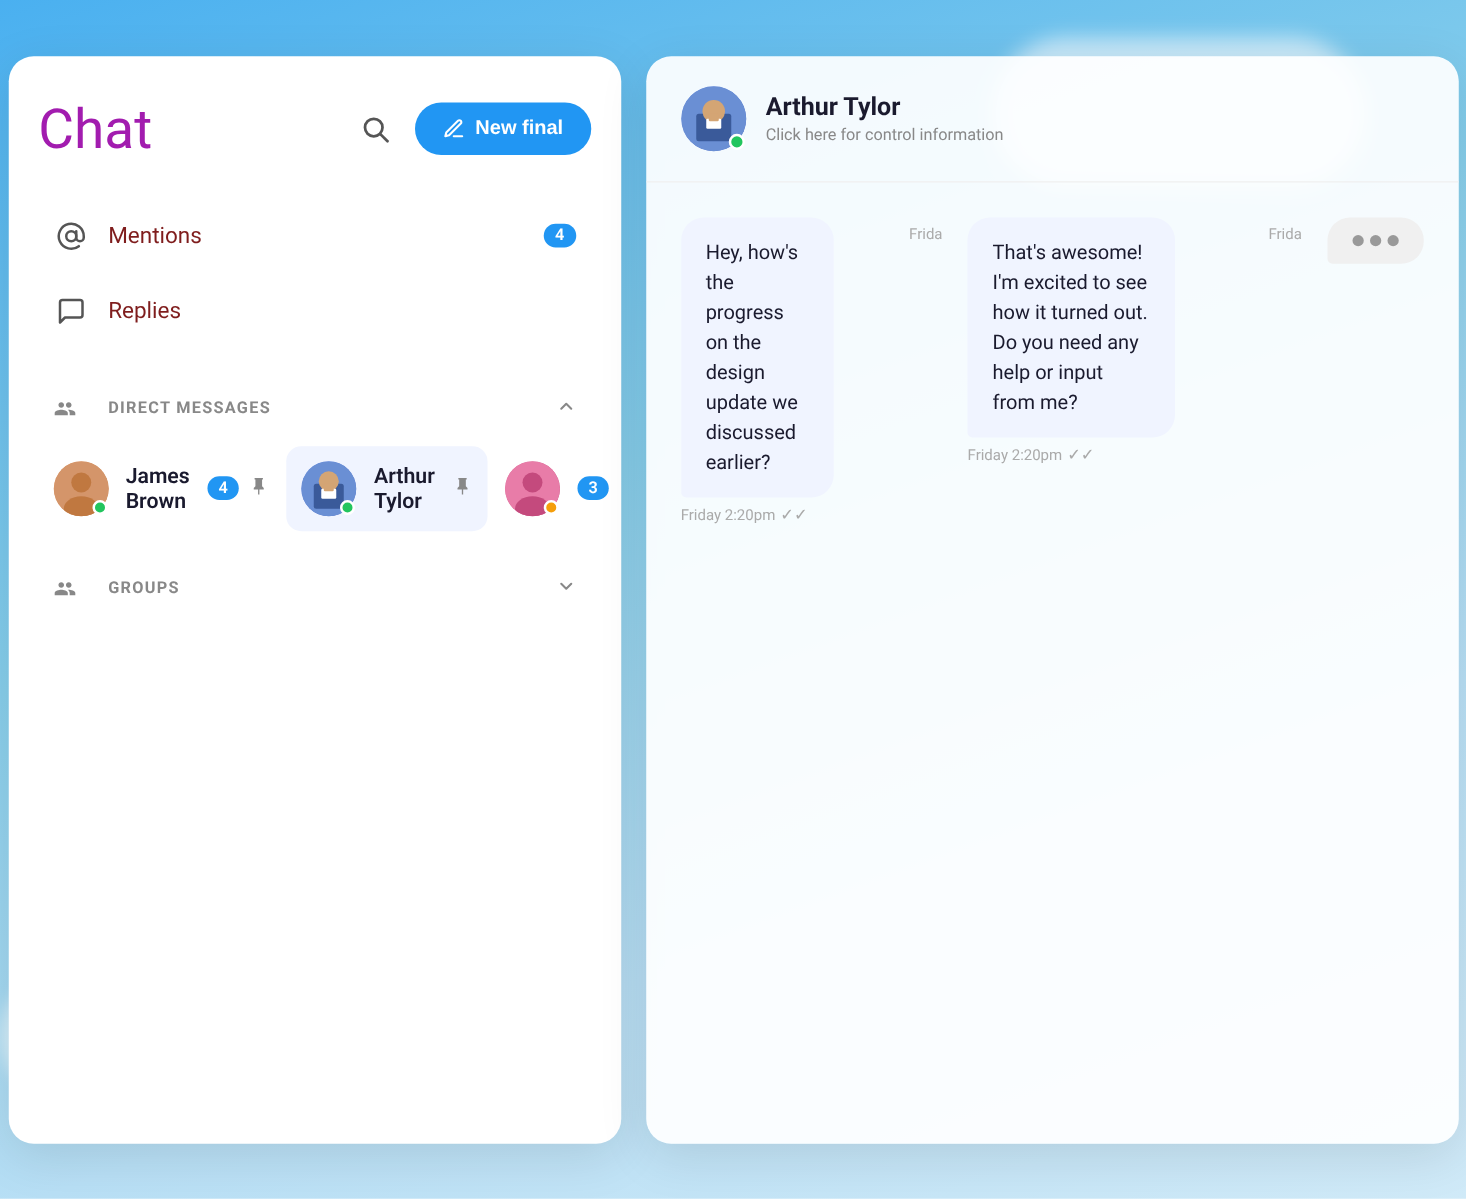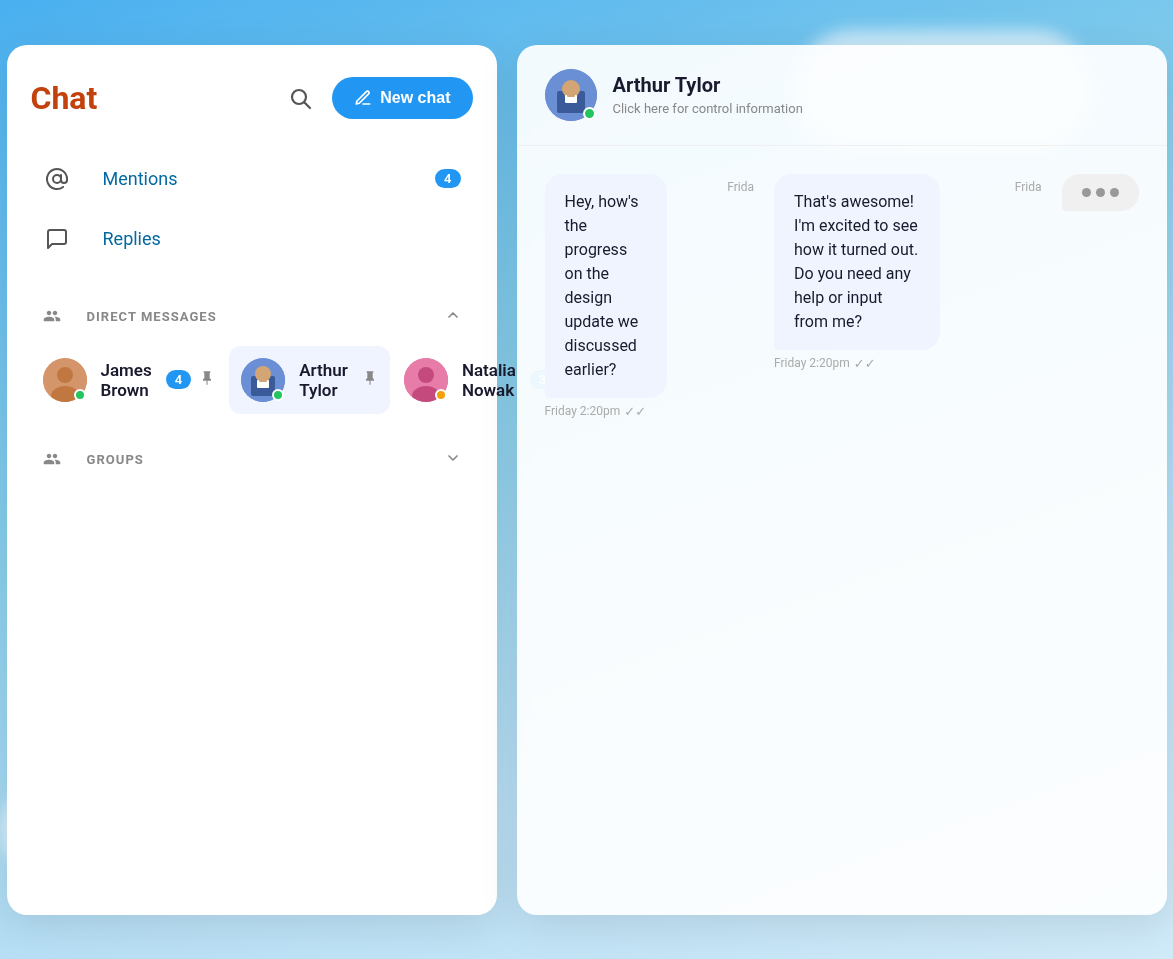--- a/index.html
+++ b/index.html
@@ -62,23 +62,23 @@
     }
 
     .panel-header {
       display: flex;
       align-items: center;
       justify-content: space-between;
       margin-bottom: 32px;
     }
 
     .panel-title {
-      font-size: 32px;
-      font-weight: 700;
-      color: #c2410c;
+      font-size: 44px;
+      font-weight: 400;
+      color: #a21caf;
     }
 
     .header-actions {
       display: flex;
       align-items: center;
       gap: 12px;
     }
 
     .search-btn {
       background: none;
@@ -121,23 +121,22 @@
       padding: 14px 12px;
       border-radius: 12px;
       cursor: pointer;
       position: relative;
       gap: 16px;
       margin-bottom: 4px;
     }
 
     .nav-item-label {
       font-size: 18px;
-      color: #0369a1;
+      color: #7f1d1d;
       flex: 1;
-      margin-left: 16px;
     }
 
     .badge {
       background: #2196F3;
       color: white;
       border-radius: 12px;
       padding: 2px 9px;
       font-size: 13px;
       font-weight: 600;
       min-width: 24px;
@@ -400,21 +399,21 @@
           <svg width="24" height="24" viewBox="0 0 24 24" fill="none" stroke="#555" stroke-width="2.2" stroke-linecap="round" stroke-linejoin="round">
             <circle cx="11" cy="11" r="7"></circle>
             <line x1="16.5" y1="16.5" x2="22" y2="22"></line>
           </svg>
         </button>
         <button class="new-chat-btn">
           <svg width="18" height="18" viewBox="0 0 24 24" fill="none" stroke="white" stroke-width="2.2" stroke-linecap="round" stroke-linejoin="round">
             <path d="M12 20h9"></path>
             <path d="M16.5 3.5a2.121 2.121 0 0 1 3 3L7 19l-4 1 1-4 12.5-12.5z"></path>
           </svg>
-          <span>New chat</span>
+          <span>New final</span>
         </button>
       </div>
     </div>
 
     <div class="nav-section">
       <div class="nav-item">
         <span class="nav-icon">
           <svg width="24" height="24" viewBox="0 0 24 24" fill="none" stroke="#555" stroke-width="2" stroke-linecap="round" stroke-linejoin="round">
             <circle cx="12" cy="12" r="4"></circle>
             <path d="M16 8v5a3 3 0 0 0 6 0v-1a10 10 0 1 0-3.92 7.94"></path>
@@ -498,21 +497,20 @@
         <div class="avatar-wrapper">
           <div class="avatar av-natalia">
             <svg width="44" height="44" viewBox="0 0 44 44">
               <circle cx="22" cy="22" r="22" fill="#e87ca8"></circle>
               <circle cx="22" cy="17" r="8" fill="#c44a7d"></circle>
               <ellipse cx="22" cy="38" rx="14" ry="10" fill="#c44a7d"></ellipse>
             </svg>
           </div>
           <div class="status-dot busy"></div>
         </div>
-        <span class="dm-name">Natalia Nowak</span>
         <div class="dm-actions">
           <span class="badge">3</span>
         </div>
       </div>
     </div>
 
     <div class="section-header" style="margin-top: 24px;">
       <div class="section-header-left">
         <svg width="18" height="18" viewBox="0 0 24 24" fill="#888" stroke="none">
           <path d="M16 11c1.66 0 2.99-1.34 2.99-3S17.66 5 16 5c-1.66 0-3 1.34-3 3s1.34 3 3 3zm-8 0c1.66 0 2.99-1.34 2.99-3S9.66 5 8 5C6.34 5 5 6.34 5 8s1.34 3 3 3zm0 2c-2.33 0-7 1.17-7 3.5V19h14v-2.5c0-2.33-4.67-3.5-7-3.5zm8 0c-.29 0-.62.02-.97.05 1.16.84 1.97 1.97 1.97 3.45V19h6v-2.5c0-2.33-4.67-3.5-7-3.5z"></path>

